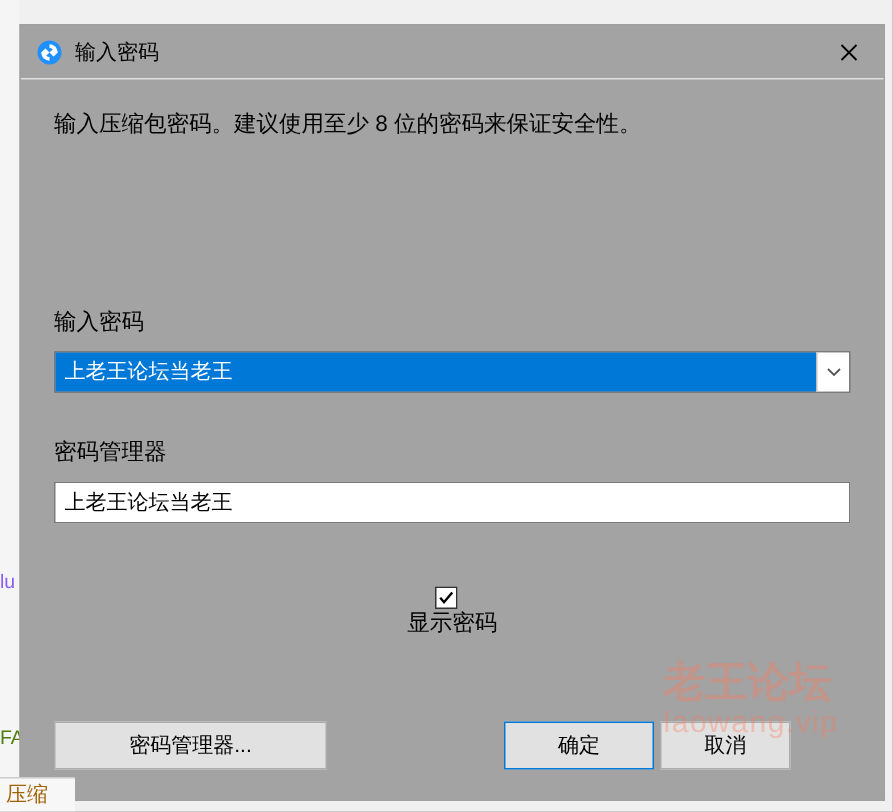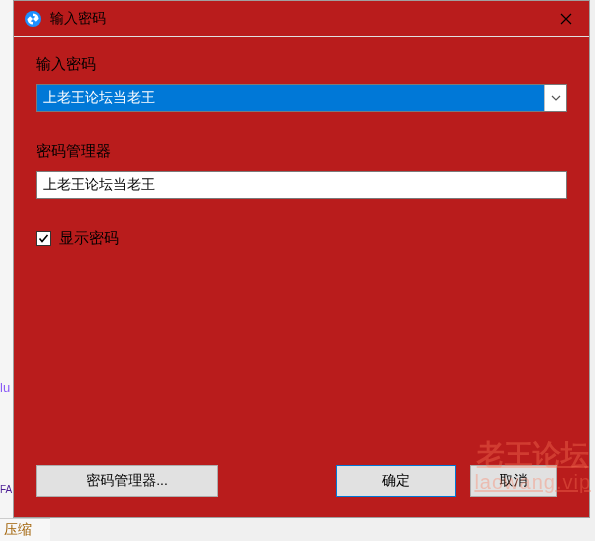--- a/index.html
+++ b/index.html
@@ -11,24 +11,24 @@
       font-family: "Microsoft YaHei", "Segoe UI", sans-serif;
       background: #f0f0f0;
       width: 595px;
       height: 541px;
       position: relative;
       overflow: hidden;
     }
     .dialog {
       position: absolute;
       left: 13px;
-      top: 0;
+      top: 16px;
       width: 577px;
       height: 518px;
-      background: #b91c1c;
+      background: #a3a3a3;
       border: 1px solid #a0a0a0;
       display: flex;
       flex-direction: column;
     }
     .titlebar {
       height: 36px;
       display: flex;
       align-items: center;
       padding: 0 0 0 10px;
       border-bottom: 1px solid #e0e0e0;
@@ -114,22 +114,23 @@
       height: 28px;
       border: 1px solid #7a7a7a;
       padding: 0 6px;
       font-size: 14px;
       font-family: inherit;
       outline: none;
     }
     .checkbox-row {
       display: flex;
       align-items: center;
-      margin-top: 0;
+      margin-top: 12px;
       margin-bottom: 48px;
+      flex-direction: column;
     }
     .checkbox {
       width: 15px;
       height: 15px;
       border: 1px solid #333;
       margin-right: 8px;
       display: flex;
       align-items: center;
       justify-content: center;
       cursor: pointer;
@@ -160,39 +161,38 @@
       cursor: pointer;
       display: flex;
       align-items: center;
       justify-content: center;
       outline: none;
     }
     .btn-manager {
       width: 182px;
     }
     .btn-ok {
-      width: 120px;
+      width: 100px;
       margin-left: 118px;
       border: 1px solid #0078d7;
     }
     .btn-cancel {
       width: 87px;
-      margin-left: 14px;
+      margin-left: 4px;
     }
     .watermark {
       position: absolute;
-      right: 4px;
+      right: 36px;
       bottom: 48px;
       color: rgba(255, 120, 90, 0.35);
       font-size: 28px;
       font-weight: bold;
       pointer-events: none;
-      text-align: center;
+      text-align: left;
       line-height: 1.1;
-      text-decoration: underline;
     }
     .watermark-sub {
       font-size: 20px;
       font-weight: normal;
       letter-spacing: 1px;
     }
     .bg-artifact {
       position: absolute;
       left: 0;
       bottom: 0;
@@ -215,22 +215,22 @@
       position: absolute;
       left: 0;
       top: 380px;
       font-size: 13px;
       color: #8b5cf6;
     }
     .bg-left-text2 {
       position: absolute;
       left: 0;
       top: 484px;
-      font-size: 10px;
-      color: #4c1d95;
+      font-size: 13px;
+      color: #4d7c0f;
     }
   </style>
 </head>
 <body>
 
 <div class="bg-left-strip"></div>
 <span class="bg-left-text">lu</span>
 <span class="bg-left-text2">FA</span>
 
 <div class="dialog">
@@ -248,20 +248,21 @@
     </span>
     <span class="titlebar-text">输入密码</span>
     <div class="titlebar-close">
       <svg viewBox="0 0 12 12">
         <path d="M1 1 L11 11 M11 1 L1 11" stroke="#000" stroke-width="1.2" fill="none"></path>
       </svg>
     </div>
   </div>
 
   <div class="content">
+    <div class="instruction">输入压缩包密码。建议使用至少 8 位的密码来保证安全性。</div>
 
     <div class="field-group">
       <label class="field-label">输入密码</label>
       <div class="combo-wrapper">
         <input type="text" class="combo-input" value="上老王论坛当老王" style="">
         <button class="combo-button">
           <svg width="10" height="6" viewBox="0 0 10 6">
             <path d="M1 1 L5 5 L9 1" stroke="#555" stroke-width="1.2" fill="none"></path>
           </svg>
         </button>

